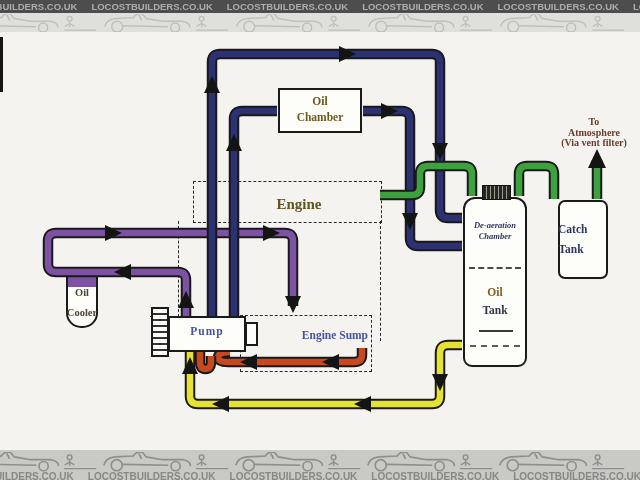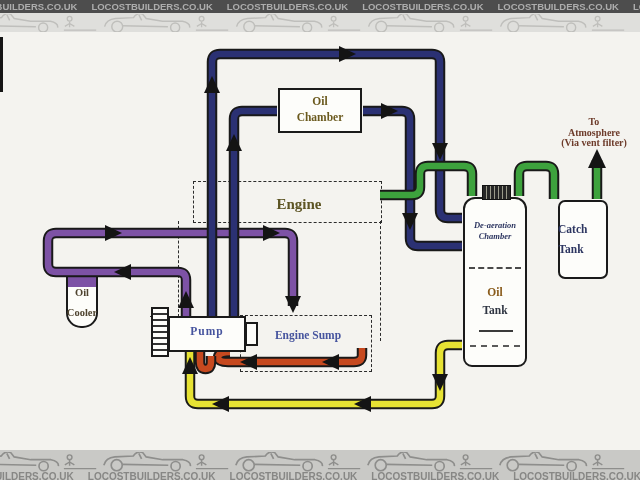--- a/index.html
+++ b/index.html
@@ -39,21 +39,21 @@
       border:2px solid #1a1a1a;background:repeating-linear-gradient(#fdfdfa 0 4px,#333 4px 6px);z-index:6;}
   #filler-cap{left:482px;top:185px;width:27px;height:13px;position:absolute;z-index:7;background:#262626;
       border:1px solid #111;background-image:repeating-linear-gradient(90deg,#262626 0 3px,#9a9a8a 3px 4px);}
   .tank-dash1{position:absolute;left:4px;top:68px;right:4px;border-top:2px dashed #4a4a4a;}
   .tank-line{position:absolute;left:14px;top:131px;width:34px;border-top:2px solid #3a3a3a;}
   .tank-dash2{position:absolute;left:5px;top:146px;right:5px;border-top:2px dashed #5a5a5a;}
   
   .lbl{position:absolute;text-align:center;font-weight:bold;z-index:8;}
   #lbl-cooler{left:279px;top:93px;width:82px;font-size:11.5px;line-height:16px;color:#6b5a1e;}
   #lbl-engine{left:259px;top:196px;width:80px;font-size:15px;color:#5d5524;}
-  #lbl-sump{left:248px;top:329px;width:120px;font-size:11.5px;color:#46549e;}
+  #lbl-sump{left:248px;top:329px;width:120px;font-size:11.5px;color:#46549e;text-align:right;}
   #lbl-pump{left:168px;top:325px;width:78px;font-size:11.5px;color:#46549e;letter-spacing:1px;}
   #lbl-filter{left:58px;top:283px;width:48px;font-size:10.5px;line-height:20px;color:#4f4430;}
   #lbl-deaer{left:462px;top:220px;width:66px;font-size:8.5px;line-height:11px;color:#2c3560;font-style:italic;}
   #lbl-oiltank{left:463px;top:283px;width:64px;font-size:11.5px;line-height:18px;}
   #lbl-oiltank .l1{color:#8a5c1c;} #lbl-oiltank .l2{color:#2f3542;}
   #lbl-catch{left:558px;top:219px;width:26px;font-size:11.5px;line-height:20px;color:#2c3560;}
   #lbl-atmo{left:548px;top:117px;width:92px;font-size:10px;line-height:10.5px;color:#6d3b2a;}
   
   #pipes{position:absolute;left:0;top:0;z-index:4;}
   .pout{fill:none;stroke:#191919;stroke-width:10.5px;}

